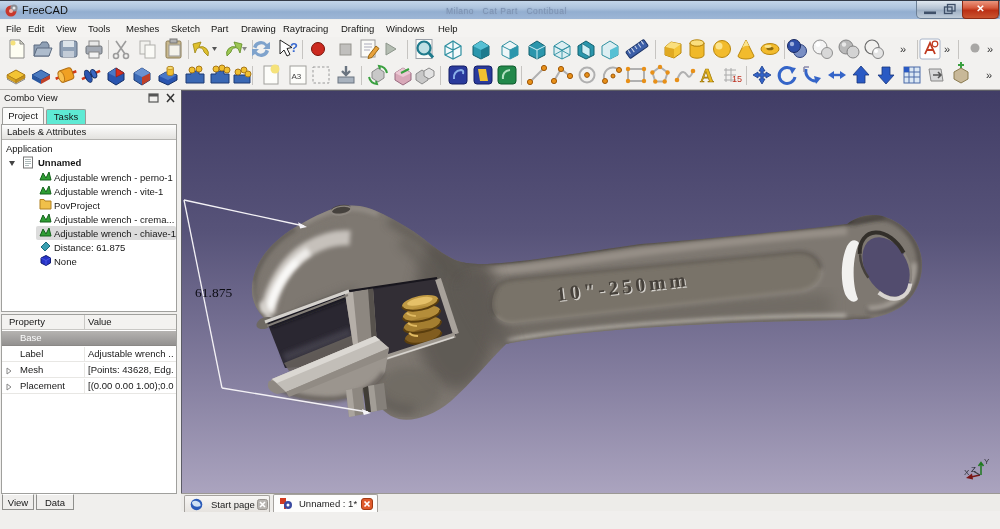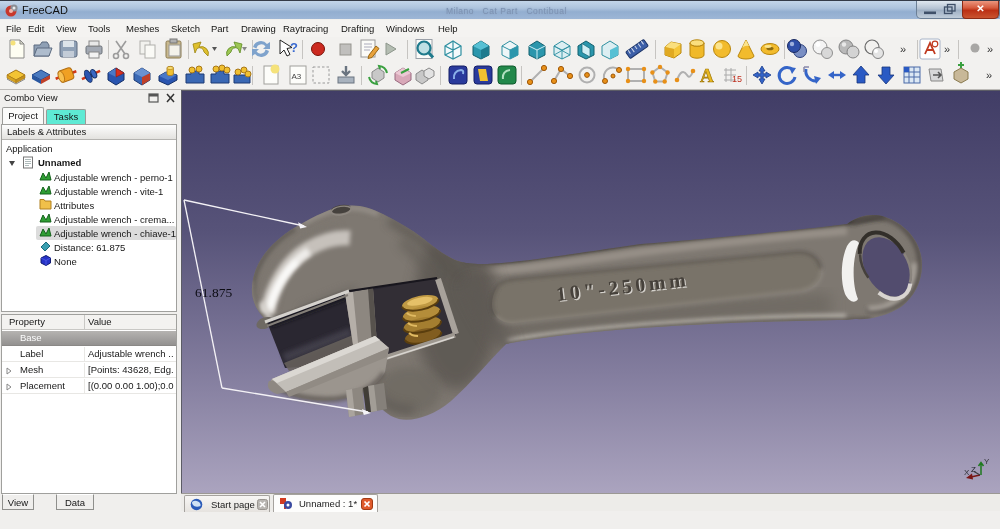--- a/index.html
+++ b/index.html
@@ -464,21 +464,21 @@
       <svg class="abs" style="left:6px;top:34px" width="8" height="8" viewBox="0 0 8 8">
           <path d="M1 2 L7 2 L4 7 Z" fill="#444"></path>
         </svg>
       <svg class="abs" style="left:20px;top:31px" width="12" height="13" viewBox="0 0 12 13">
         <rect x="1.5" y="1" width="9" height="11" fill="#fefefe" stroke="#777" stroke-width="1"></rect>
         <path d="M3 3.5 H9 M3 5.5 H9 M3 7.5 H9 M3 9.5 H7" stroke="#9aa" stroke-width="0.8"></path>
       </svg>
       <div class="trow" style="left:36px; top:32px; font-weight:bold;">Unnamed</div>
       <div class="trow" style="left:52px; top:46.5px;">Adjustable wrench - perno-1</div>
       <div class="trow" style="left:52px; top:60.5px;">Adjustable wrench - vite-1</div>
-      <div class="trow" style="left:52px; top:74.5px;">Attributes</div>
+      <div class="trow" style="left:52px; top:74.5px;">PovProject</div>
       <div class="trow" style="left:52px; top:88.5px;">Adjustable wrench - crema...</div>
       <div class="abs" style="left:34px; top:101px; width:140px; height:14px; background:#dcdcdc; border-radius:2px;"></div>
       <div class="trow" style="left:52px; top:102.5px;">Adjustable wrench - chiave-1</div>
       <div class="trow" style="left:52px; top:116.5px;">Distance: 61.875</div>
       <div class="trow" style="left:52px; top:130.5px;">None</div>
 
       <svg class="abs" style="left:37px;top:45px" width="13" height="13" viewBox="0 0 13 13">
           <path d="M1 10 L4 3 L7 8 L10 2 L12 10 Z" fill="#2f9e33" stroke="#14611b" stroke-width="1"></path>
         </svg>
       <svg class="abs" style="left:37px;top:59px" width="13" height="13" viewBox="0 0 13 13">
@@ -526,21 +526,21 @@
       <div class="prow" style="top:64px;">
         <svg class="abs" style="left:4px;top:4px" width="6" height="8" viewBox="0 0 6 8">
             <path d="M1 1 L5 4 L1 7 Z" fill="none" stroke="#888" stroke-width="1"></path>
           </svg>
         <span class="pcell" style="left:18px;">Placement</span>
         <span class="pcell" style="left:86px; width:86px;">[(0.00 0.00 1.00);0.0...</span>
         <div style="position:absolute;left:82px;top:0;width:1px;height:15px;background:#e8e7e4"></div>
       </div>
     </div>
     <div id="viewtab" style="left:2px; top:404px; width:32px;">View</div>
-    <div id="datatab" style="left:36px; top:404px; width:38px;margin-left:20px;">Data</div>
+    <div id="datatab" style="left:36px; top:404px; width:38px;">Data</div>
   </div>
 
   <div id="viewport">
     <svg width="819" height="403" viewBox="181 90 819 403" id="vpsvg">
       <defs>
         <linearGradient id="bgGrad" x1="0" y1="0" x2="0" y2="1">
           <stop offset="0" stop-color="#413d66"></stop>
           <stop offset="0.35" stop-color="#575379"></stop>
           <stop offset="0.7" stop-color="#837d9e"></stop>
           <stop offset="1" stop-color="#aba4bf"></stop>

